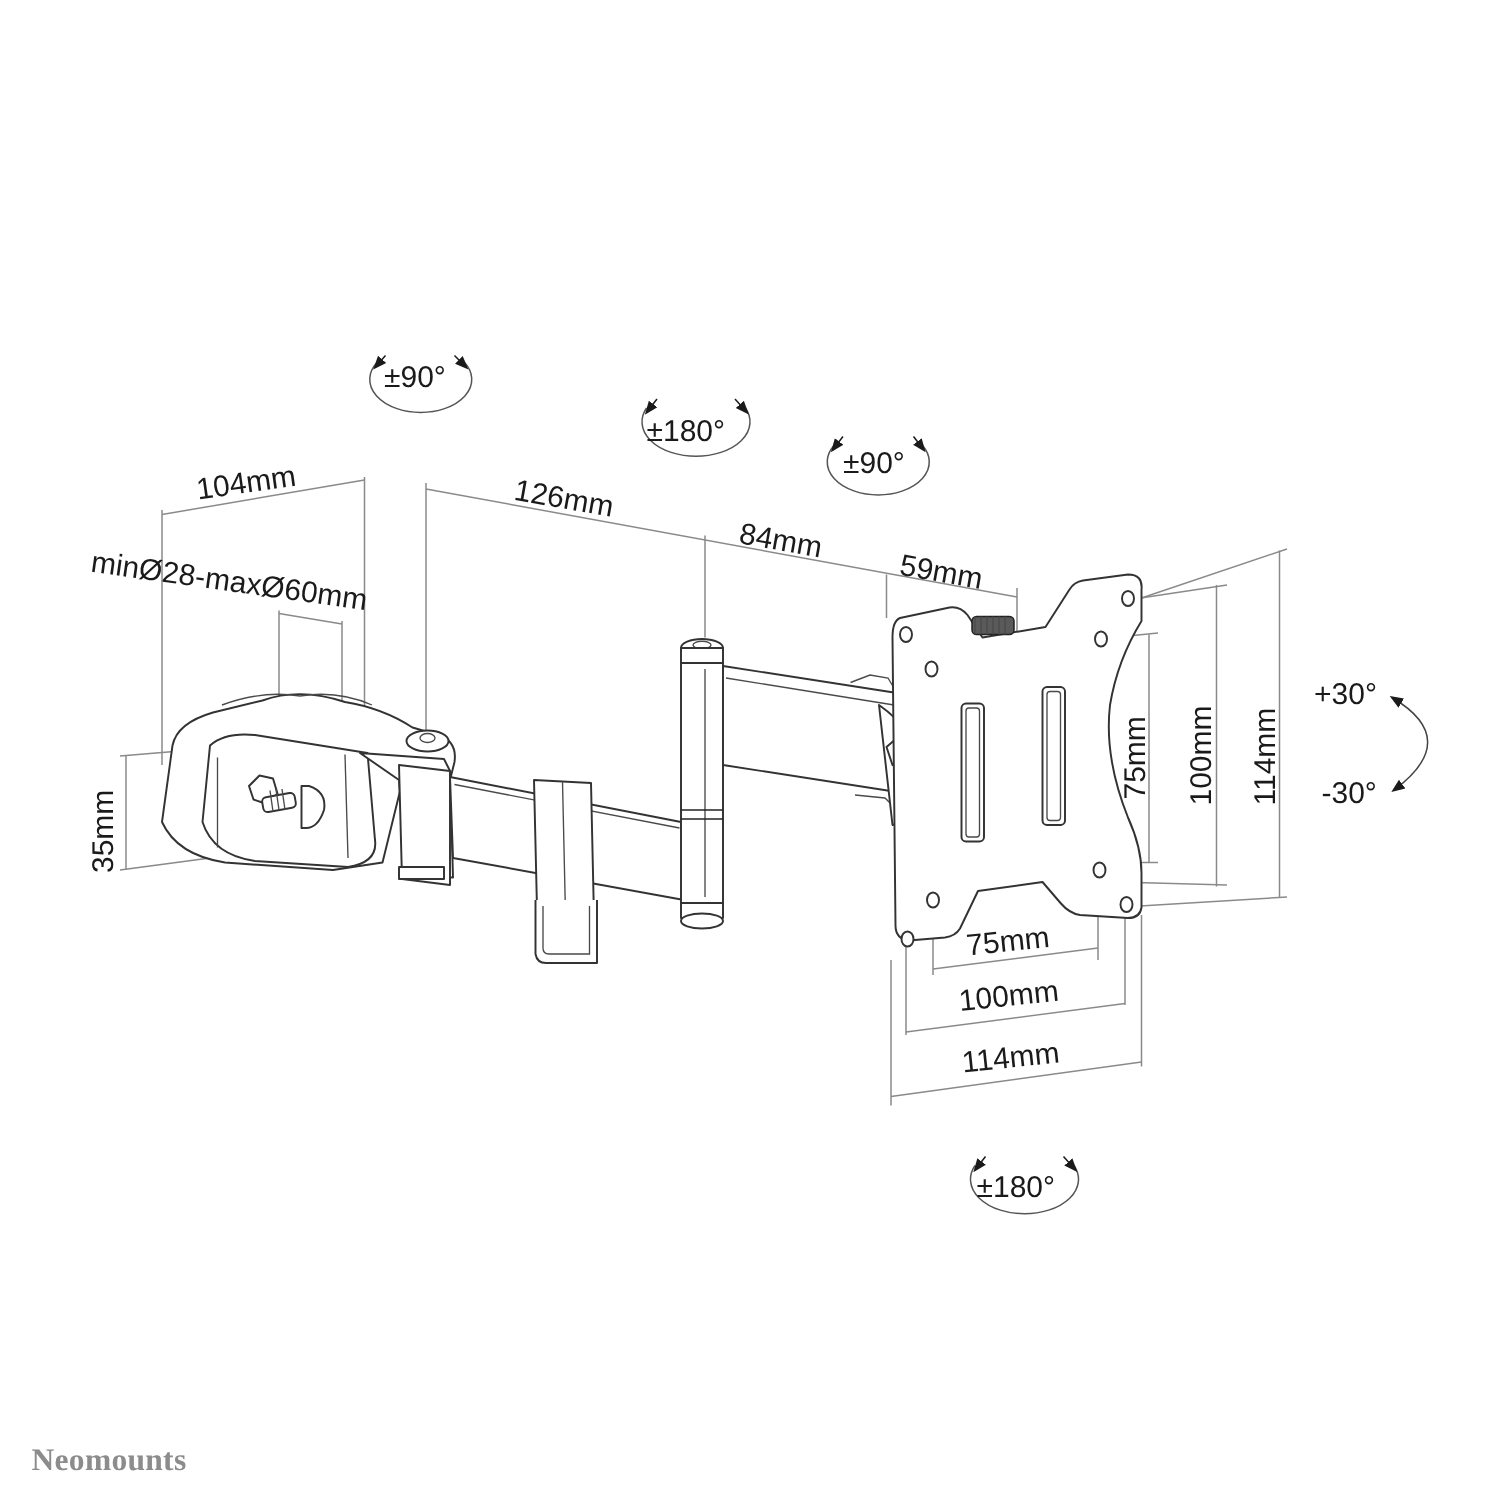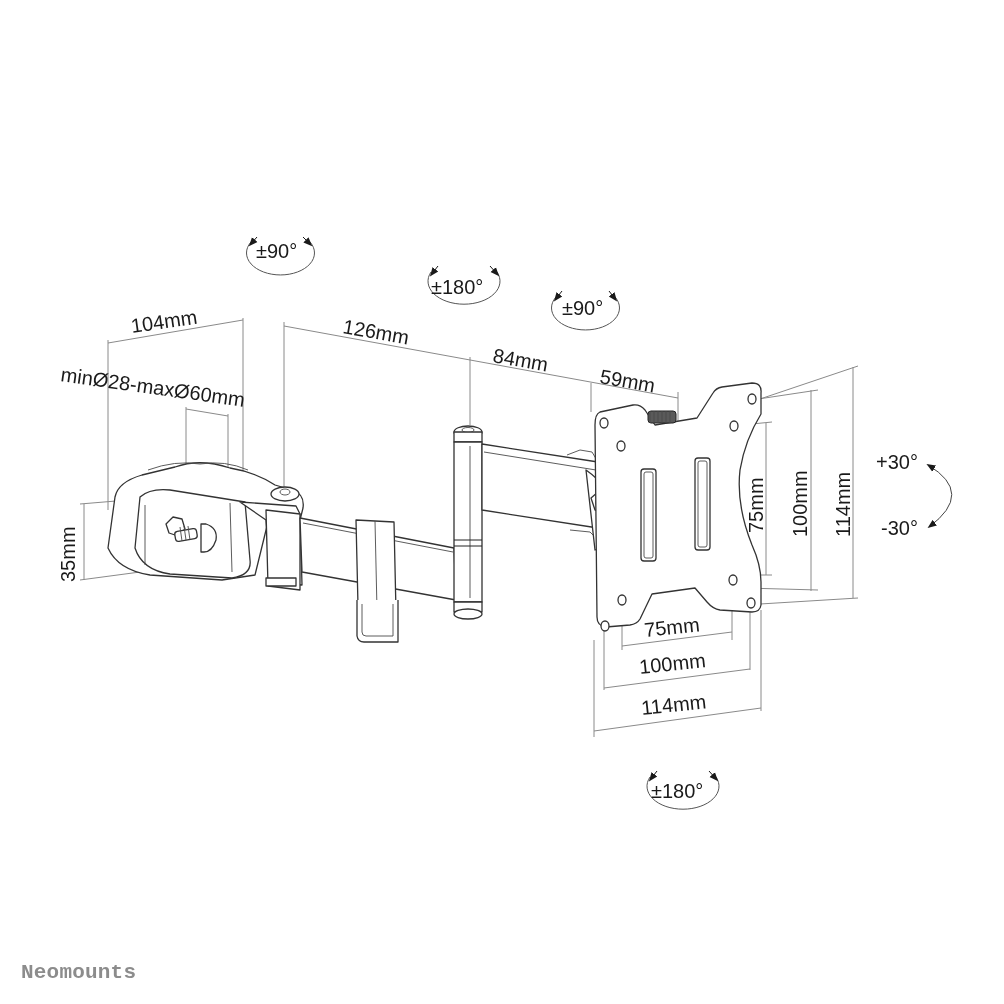--- a/index.html
+++ b/index.html
@@ -6,21 +6,21 @@
   body { width:1004px; height:1004px; position:relative; overflow:hidden;
          font-family:"Liberation Sans", sans-serif; color:#1a1a1a; }
   svg.drawing { position:absolute; left:0; top:0; width:1004px; height:1004px; }
   .dim { stroke:#8a8a8a; stroke-width:1; fill:none; }
   .part { stroke:#333333; stroke-width:1.3; fill:#ffffff; stroke-linejoin:round; }
   .part-thin { stroke:#4a4a4a; stroke-width:0.9; fill:none; }
   .part-dark { stroke:#222; stroke-width:1; fill:#5a5a5a; }
   .lbl { font-family:"Liberation Sans", sans-serif; font-size:20px; fill:#1a1a1a; }
   .rot-ellipse { stroke:#555; stroke-width:1; fill:none; }
   .arrowhead { fill:#1a1a1a; }
-  .brand { position:absolute; left:21px; top:961px; font-family:Liberation Mono, monospace;
+  .brand { position:absolute; left:21px; top:961px; font-family:Liberation Serif, serif;
            font-size:21px; font-weight:bold; color:#8c8c8c; letter-spacing:0.2px; }
 </style>
 </head>
 <body>
 
 <svg class="drawing" viewBox="0 0 1004 1004" xmlns="http://www.w3.org/2000/svg">
   <defs>
     <marker id="ah" viewBox="0 0 10 10" refX="8" refY="5" markerWidth="9" markerHeight="9" orient="auto-start-reverse">
       <path d="M0,1 L10,5 L0,9 z" class="arrowhead"></path>
     </marker>

